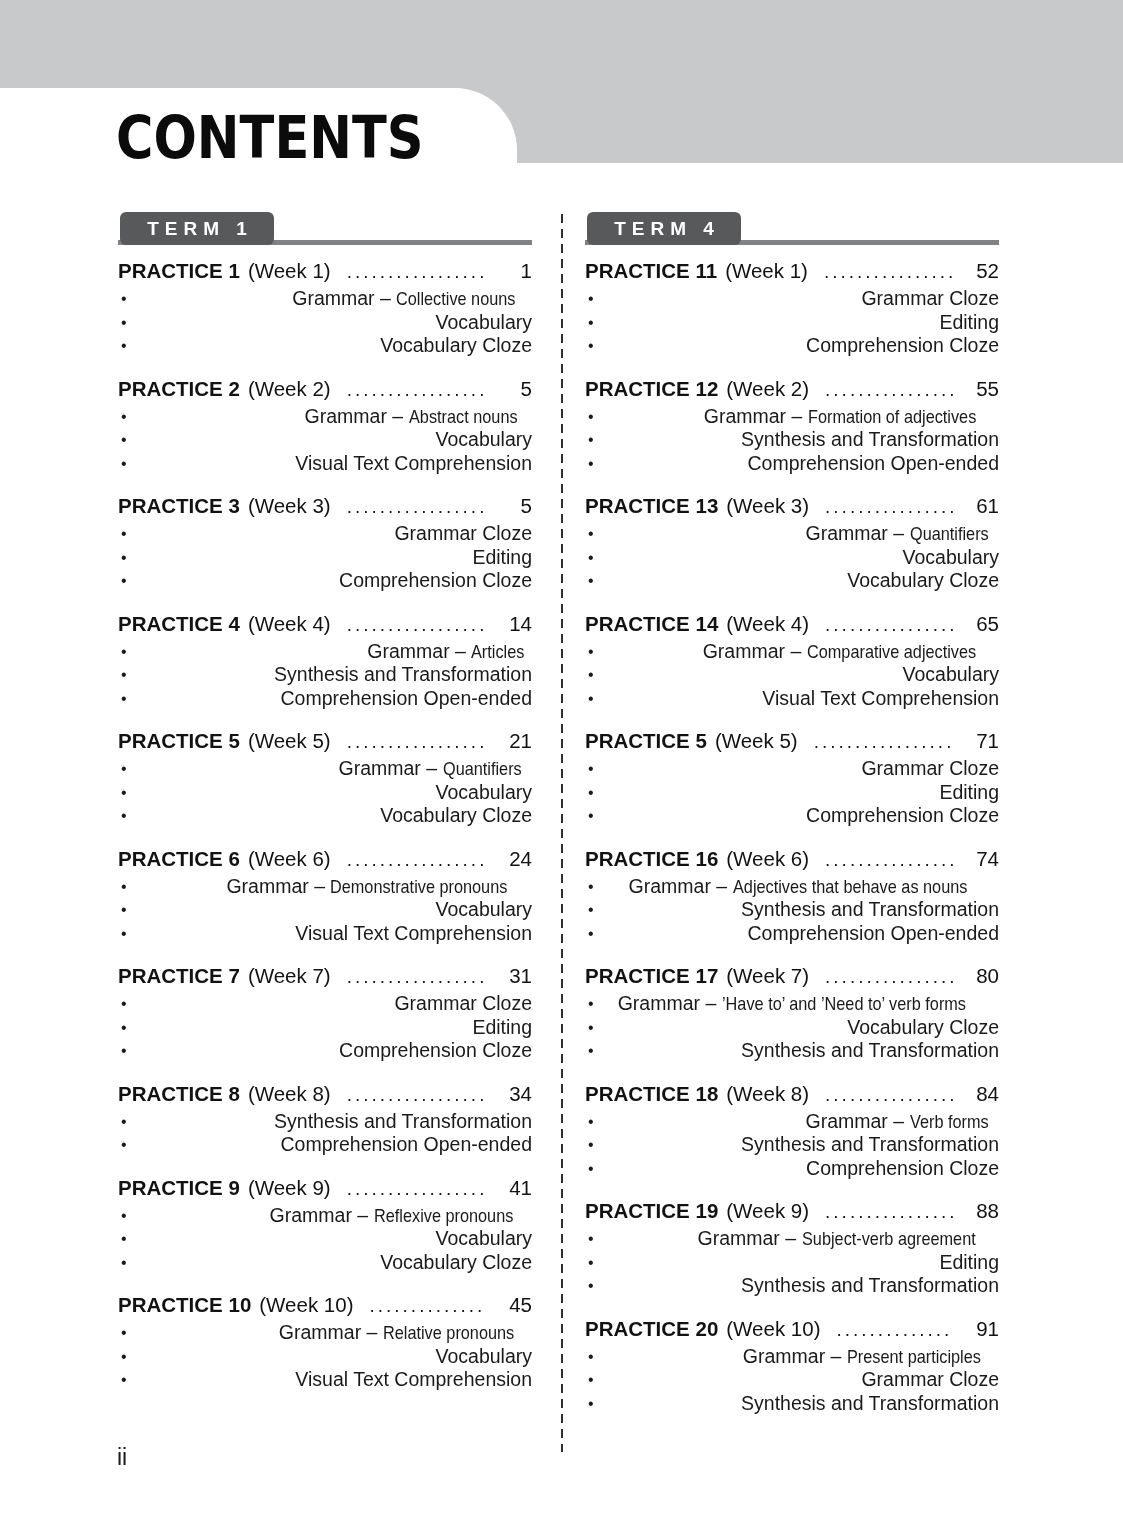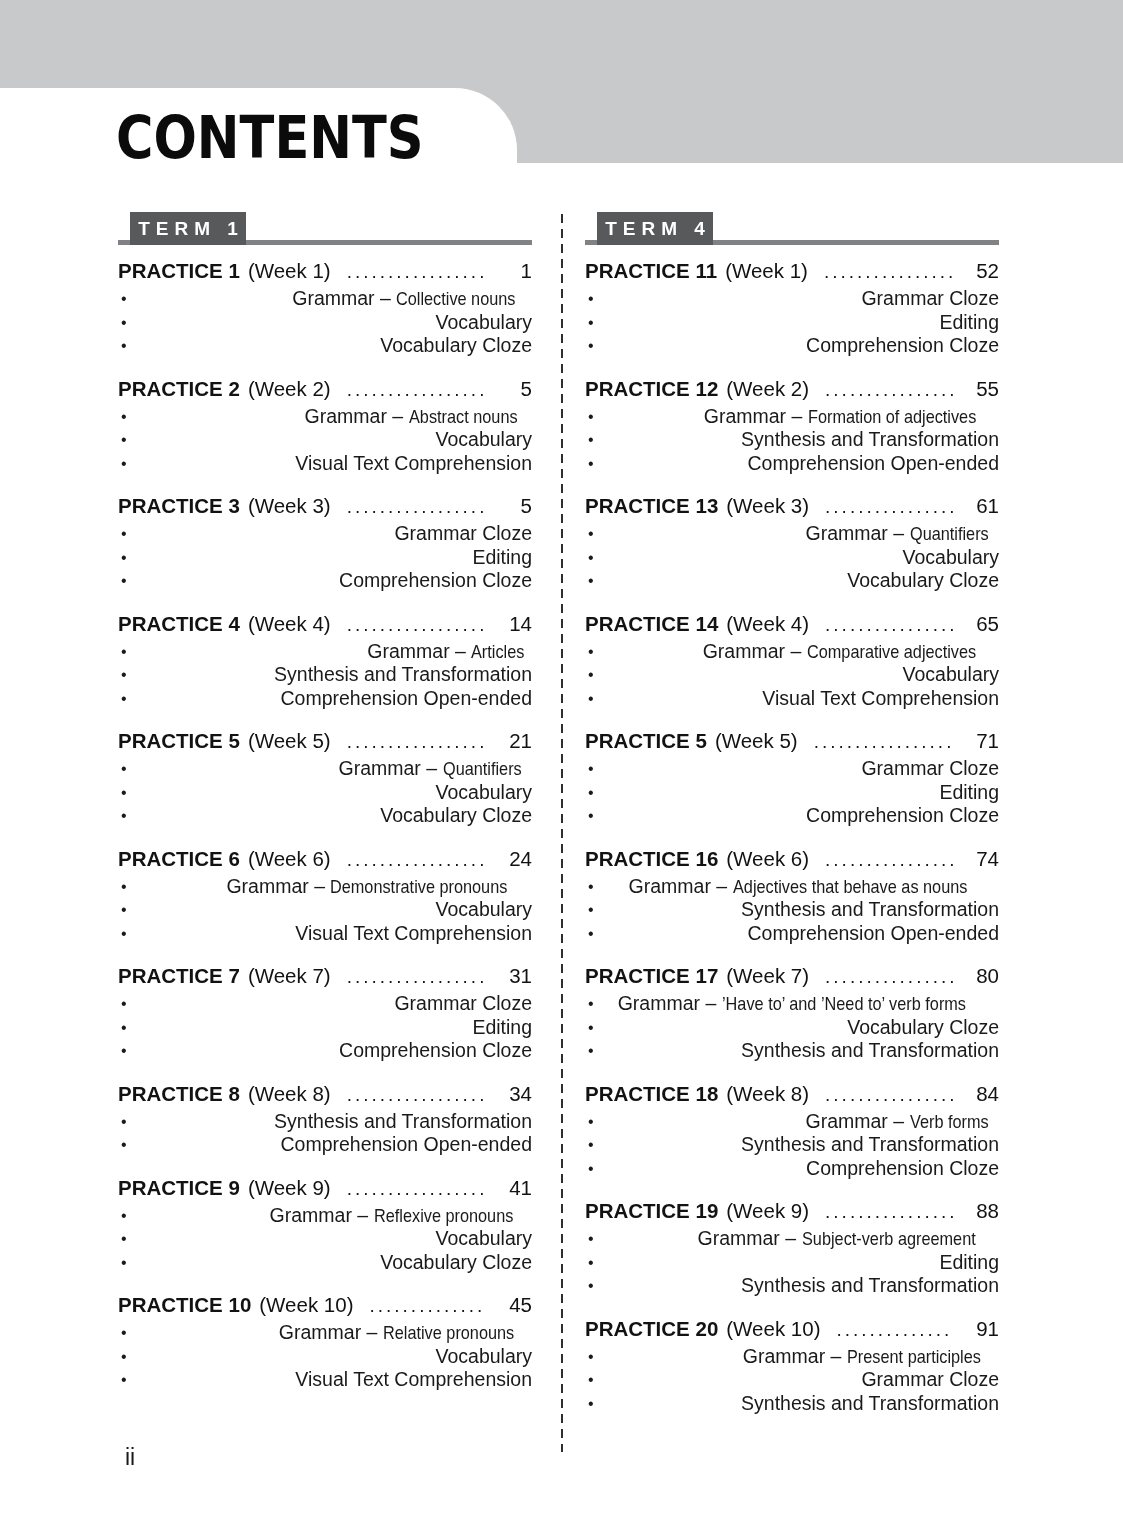--- a/index.html
+++ b/index.html
@@ -12,39 +12,39 @@
   .contents-title{
     position:absolute;left:116px;top:108px;margin:0;
     font-family:"DejaVu Sans",sans-serif;font-weight:800;font-size:58px;line-height:60px;
     color:#0b0b0b;transform:scaleX(.88);transform-origin:0 0;white-space:nowrap;letter-spacing:0px;
   }
   .col{position:absolute;top:212px;width:414px;}
   .col-left{left:118px;}
   .col-right{left:585px;}
   .term-header{position:relative;height:28px;border-bottom:5px solid #808285;margin-bottom:13px;}
   .term-box{
-    position:absolute;left:12px;top:0;width:116px;height:33px;background:#58595b;color:#ffffff;
+    position:absolute;left:2px;top:0;width:154px;height:33px;background:#58595b;color:#ffffff;
     display:flex;align-items:center;justify-content:center;
-    font-weight:700;font-size:19px;letter-spacing:6px;padding-left:6px;box-sizing:border-box;
+    font-weight:700;font-size:19px;letter-spacing:6px;padding-left:6px;box-sizing:border-box;border-radius:6px;
   }
   .practice{margin:0 0 18px 0;}
   .p-title{display:flex;align-items:baseline;font-size:20.5px;line-height:26px;color:#121212;}
   .p-name{font-weight:700;white-space:nowrap;}
   .p-week{margin-left:8px;white-space:nowrap;}
   .p-dots{flex:1;min-width:0;overflow:hidden;white-space:nowrap;margin:0 10px 0 16px;letter-spacing:3px;font-size:19px;color:#161616;}
   .p-page{width:36px;text-align:right;white-space:nowrap;}
   .topics{list-style:none;margin:2px 0 0 0;padding:0;text-align:right;}
   .topics li{position:relative;padding-left:24px;font-size:19.5px;line-height:23.5px;color:#1a1a1a;}
   .topics li::before{content:"\2022";position:absolute;left:3px;top:0;font-size:16px;}
   .cond{display:inline-block;transform:scaleX(.88);transform-origin:0 60%;font-size:18.5px;}
   .divider{
     position:absolute;left:561px;top:214px;width:2px;height:1238px;
     background:repeating-linear-gradient(180deg,#2e2e2e 0 9px,transparent 9px 15px);
   }
-  .folio{position:absolute;left:125px;top:1444px;font-size:23px;color:#1a1a1a;}
+  .folio{position:absolute;left:117px;top:1444px;font-size:23px;color:#1a1a1a;}
 </style>
 </head>
 <body>
 
 <div class="band"></div>
 <div class="notch"></div>
 <h1 class="contents-title">CONTENTS</h1>
 
 <div id="columns">
     <section class="col col-left">

